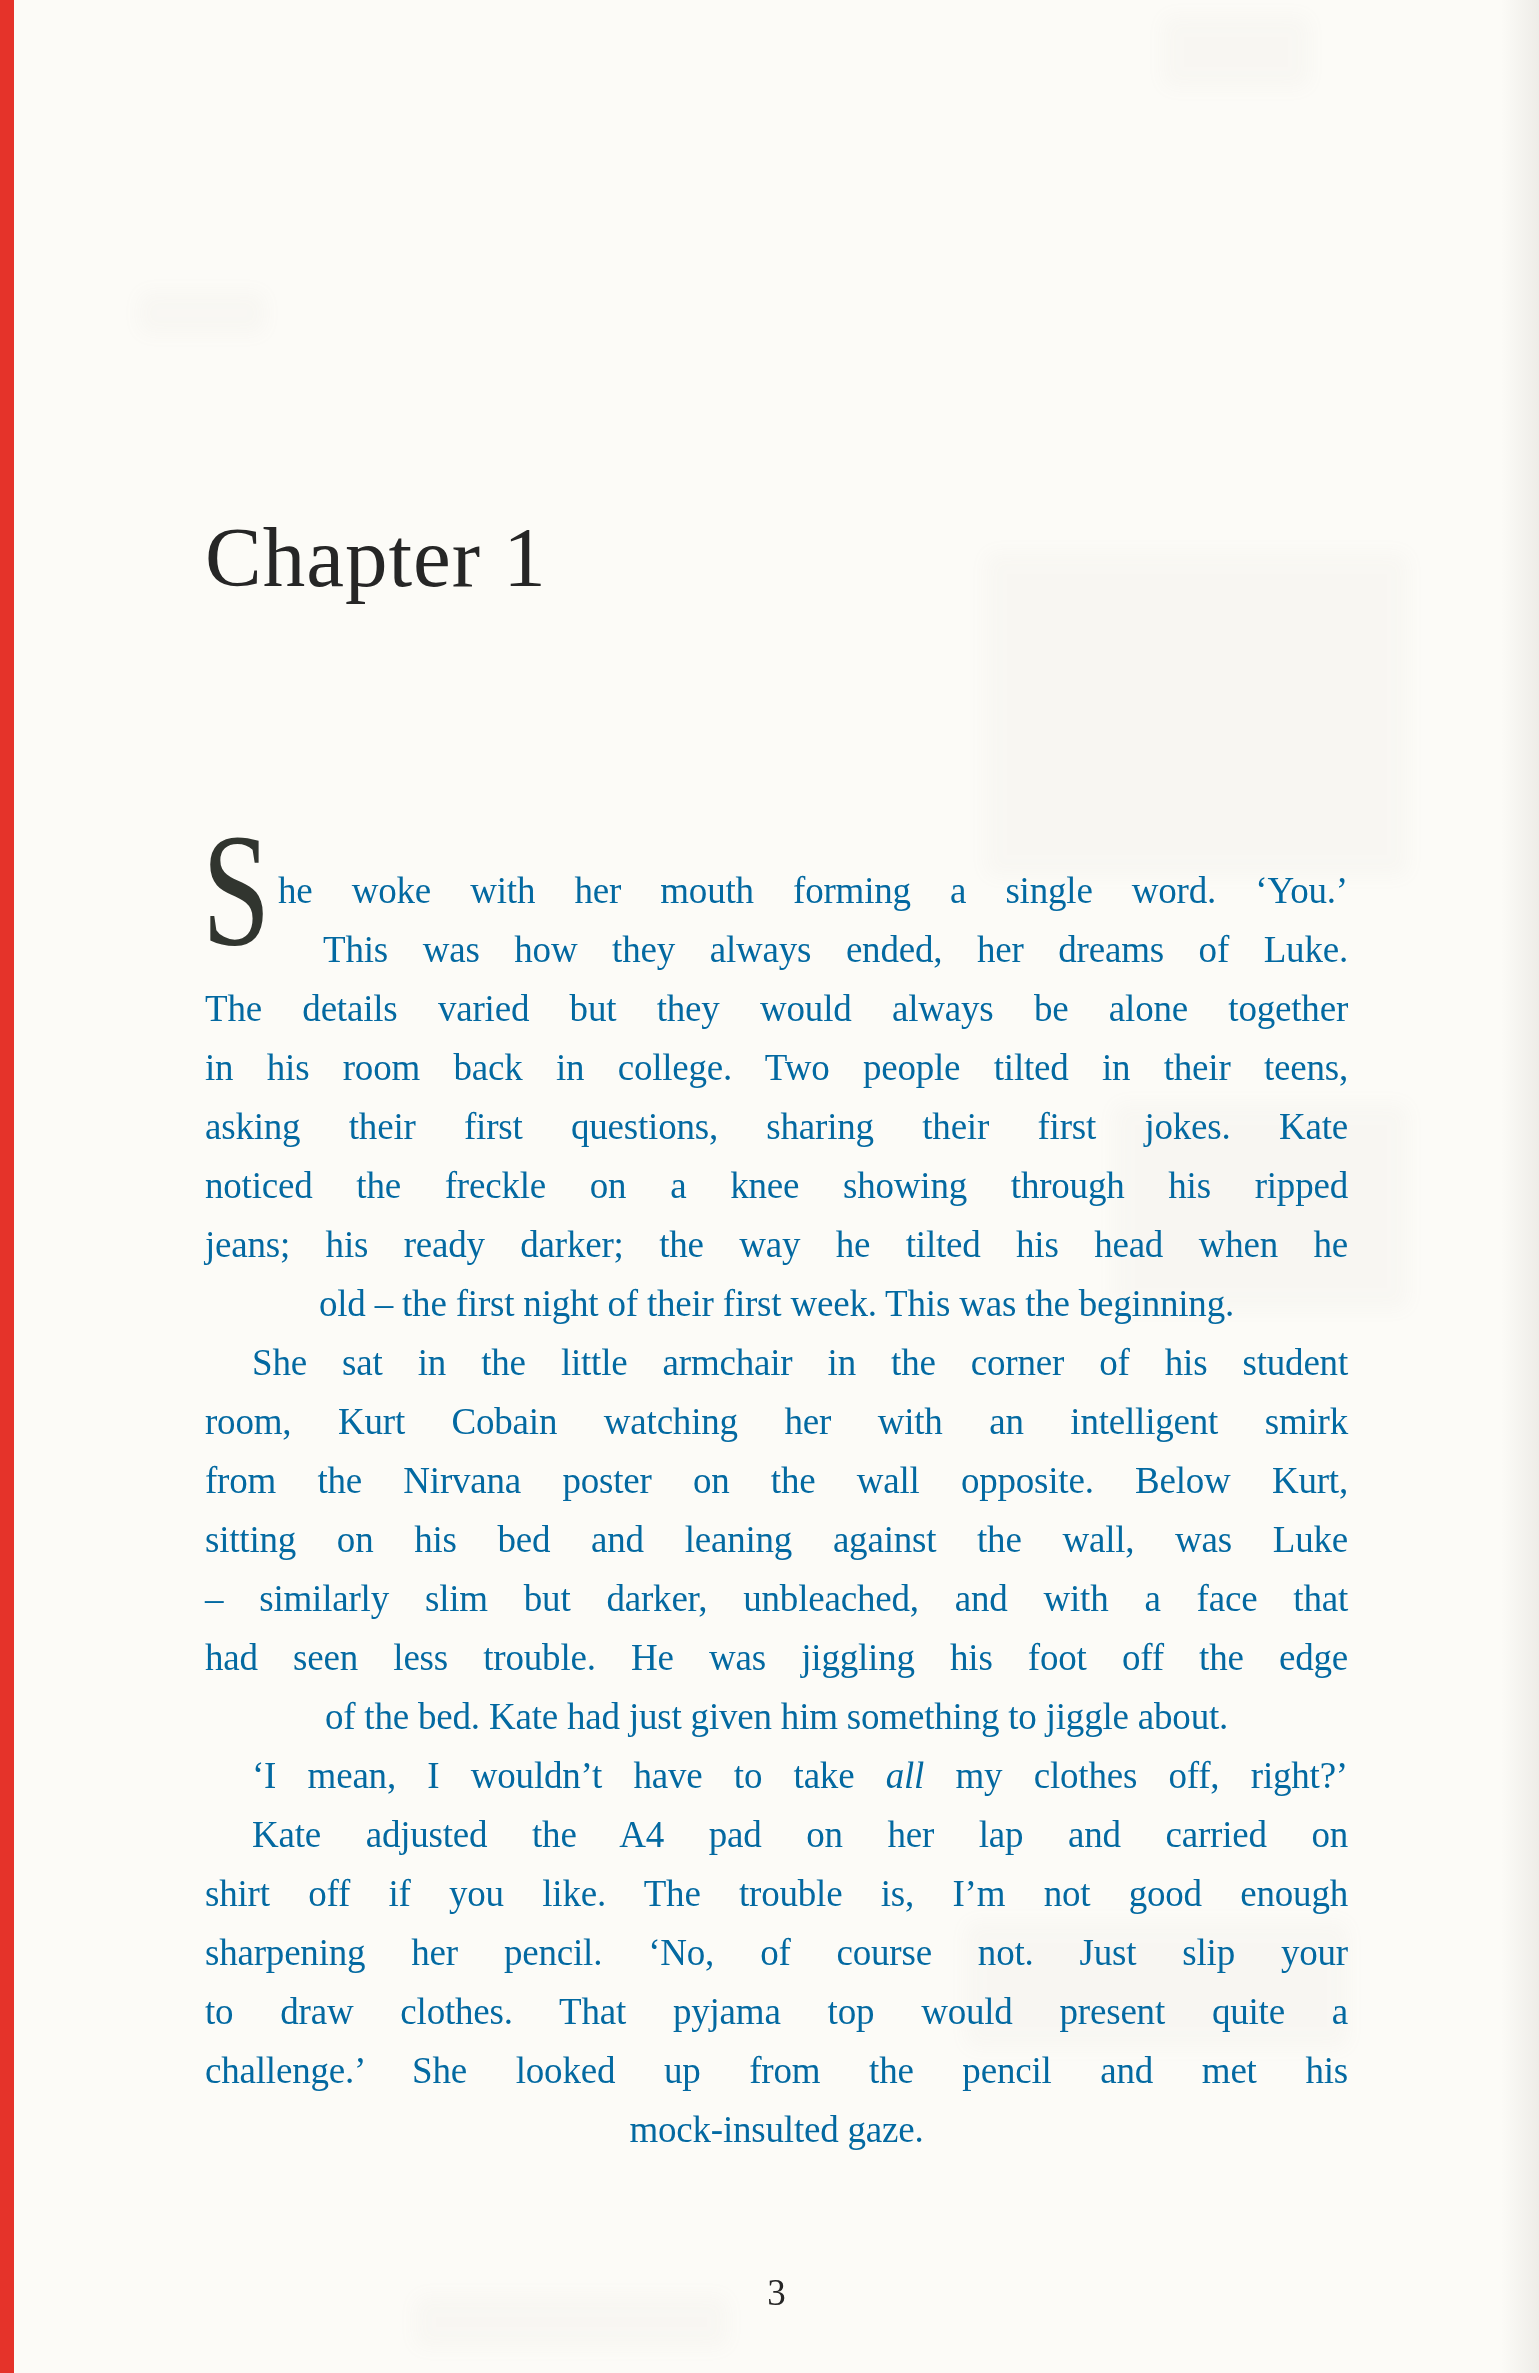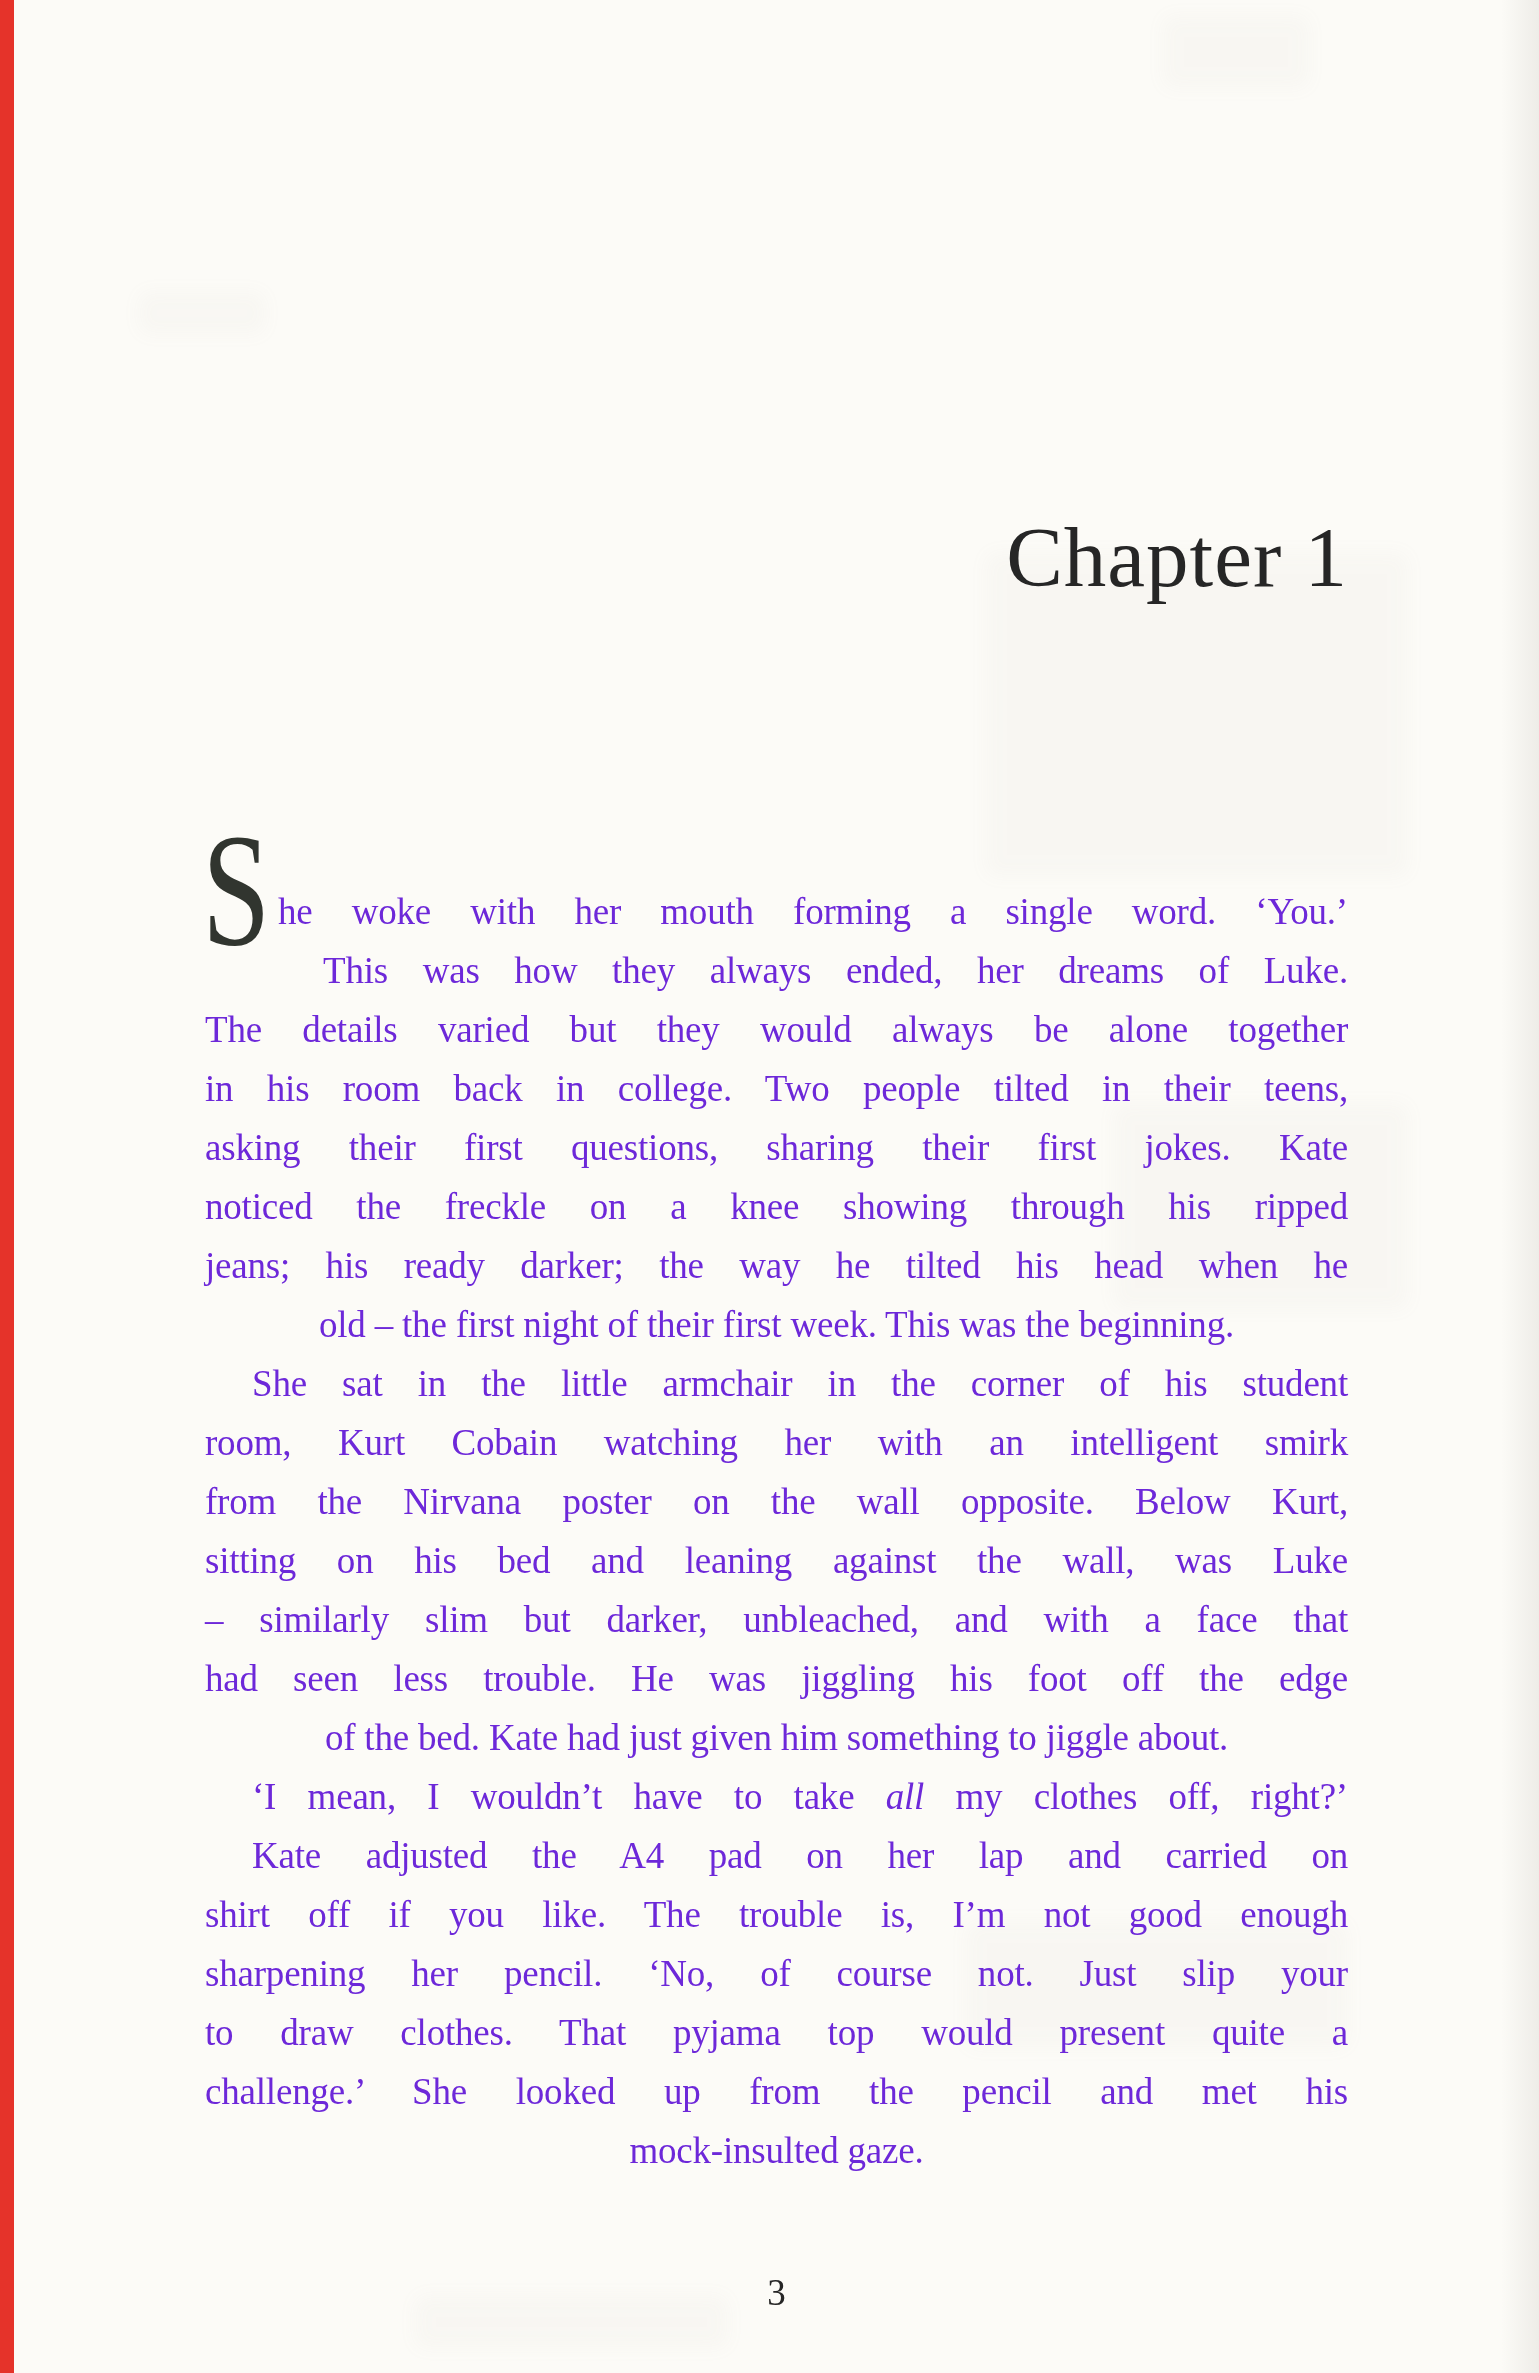--- a/index.html
+++ b/index.html
@@ -15,35 +15,35 @@
   
   .red-strip {
     position:absolute; left:0; top:0; width:13.8px; height:2373px;
     background:#e5332a;
   }
 
   
   .heading {
     position:absolute; left:205px; top:515px; width:1143px;
     font-size:85px; line-height:85px; font-weight:400;
-    text-align:right; letter-spacing:1px; color:#262626; margin:0;
+    text-align:left; letter-spacing:1px; color:#262626; margin:0;
   }
 
   
   .dropcap {
     position:absolute; left:202px; top:808px;
     font-size:150px; line-height:1; color:#31352f;
     transform:scale(0.82,1.08); transform-origin:0 0;
   }
 
   
   .bodytext {
-    position:absolute; left:205px; top:882px; width:1143px;
+    position:absolute; left:205px; top:861px; width:1143px;
     font-size:37px; line-height:59px; letter-spacing:-0.2px;
-    color:#6d28d9;
+    color:#0369a1;
   }
   .line { text-align:center; }
   .line.jst { text-align:justify; text-align-last:justify; }
   .it { font-style:italic; }
 
   
   .pagenum {
     position:absolute; left:205px; top:2263px; width:1143px;
     text-align:center; font-size:37px; line-height:59px; color:#262626;
   }

